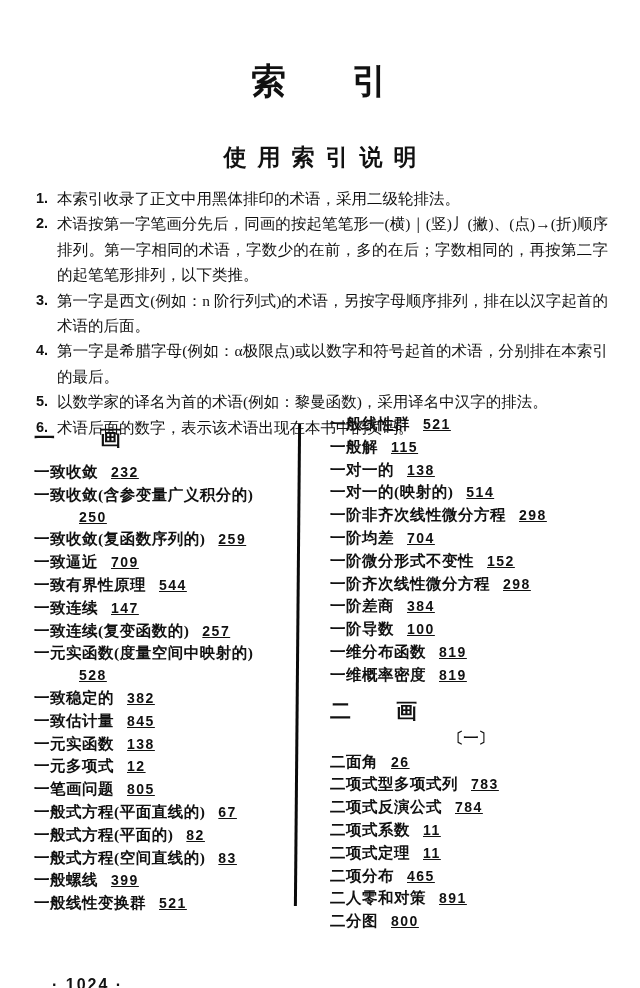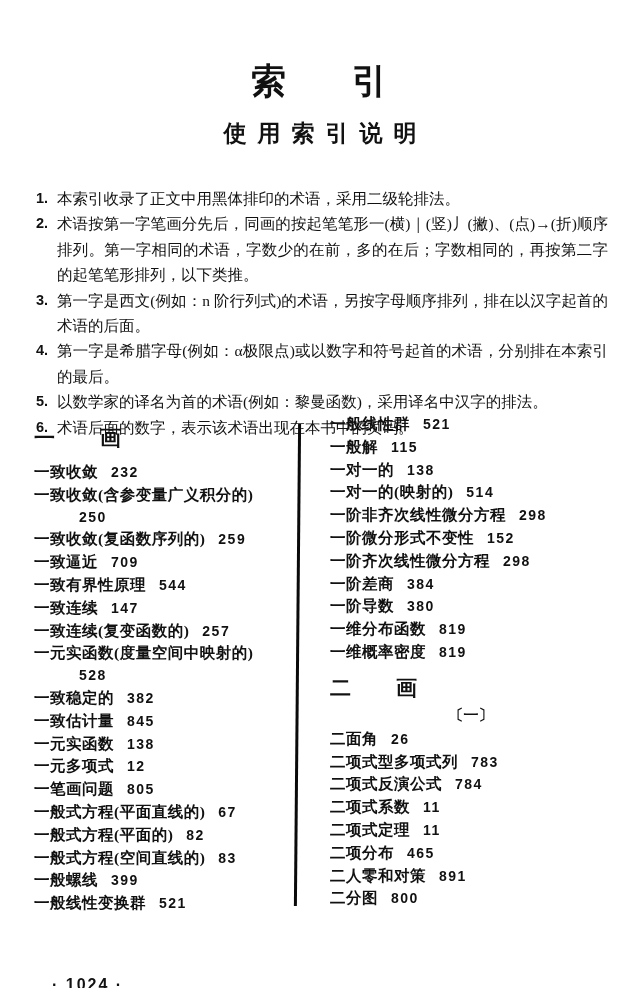--- a/index.html
+++ b/index.html
@@ -14,21 +14,21 @@
     overflow: hidden;
   }
   .title {
     position: absolute;
     top: 58px; left: 0; right: 0;
     display: flex; justify-content: center; gap: 64px;
     font-size: 35px; font-weight: bold; letter-spacing: 2px;
   }
   .subtitle {
     position: absolute;
-    top: 118px; left: 0; right: 0;
+    top: 142px; left: 0; right: 0;
     text-align: center;
     font-size: 23px; font-weight: bold; letter-spacing: 11px;
     text-indent: 11px;
   }
   .instructions {
     position: absolute;
     top: 186px; left: 36px; width: 572px;
     font-size: 15.5px; line-height: 25.4px;
     text-align: justify;
   }
@@ -73,20 +73,21 @@
     line-height: 21.8px;
     padding-left: 32px;
     text-indent: -32px;
     letter-spacing: 0.5px;
   }
   .entry .pagenum {
     margin-left: 13px;
     font-family: "Liberation Sans", sans-serif;
     font-size: 14px;
     letter-spacing: 1.5px;
+    text-decoration: underline;
   }
   .footer-pageno {
     position: absolute;
     top: 976px; left: 52px;
     font-size: 16px; font-weight: bold;
     font-family: "Liberation Sans", sans-serif;
     letter-spacing: 2px;
   }
 </style>
 </head>
@@ -154,24 +155,25 @@
 
   <div class="col-divider"></div>
 
   <div class="index-right">
     <div>
         <div class="entry"><span>一般线性群</span><span class="pagenum">521</span></div>
         <div class="entry"><span>一般解</span><span class="pagenum">115</span></div>
         <div class="entry"><span>一对一的</span><span class="pagenum">138</span></div>
         <div class="entry"><span>一对一的(映射的)</span><span class="pagenum">514</span></div>
         <div class="entry"><span>一阶非齐次线性微分方程</span><span class="pagenum">298</span></div>
+        <div class="entry"><span>一阶均差</span><span class="pagenum">704</span></div>
         <div class="entry"><span>一阶微分形式不变性</span><span class="pagenum">152</span></div>
         <div class="entry"><span>一阶齐次线性微分方程</span><span class="pagenum">298</span></div>
         <div class="entry"><span>一阶差商</span><span class="pagenum">384</span></div>
-        <div class="entry"><span>一阶导数</span><span class="pagenum">380</span></div>
+        <div class="entry"><span>一阶导数</span><span class="pagenum">100</span></div>
         <div class="entry"><span>一维分布函数</span><span class="pagenum">819</span></div>
         <div class="entry"><span>一维概率密度</span><span class="pagenum">819</span></div>
       </div>
     <div class="section-header second">二　　画</div>
     <div class="section-marker">〔一〕</div>
     <div>
         <div class="entry"><span>二面角</span><span class="pagenum">26</span></div>
         <div class="entry"><span>二项式型多项式列</span><span class="pagenum">783</span></div>
         <div class="entry"><span>二项式反演公式</span><span class="pagenum">784</span></div>
         <div class="entry"><span>二项式系数</span><span class="pagenum">11</span></div>

